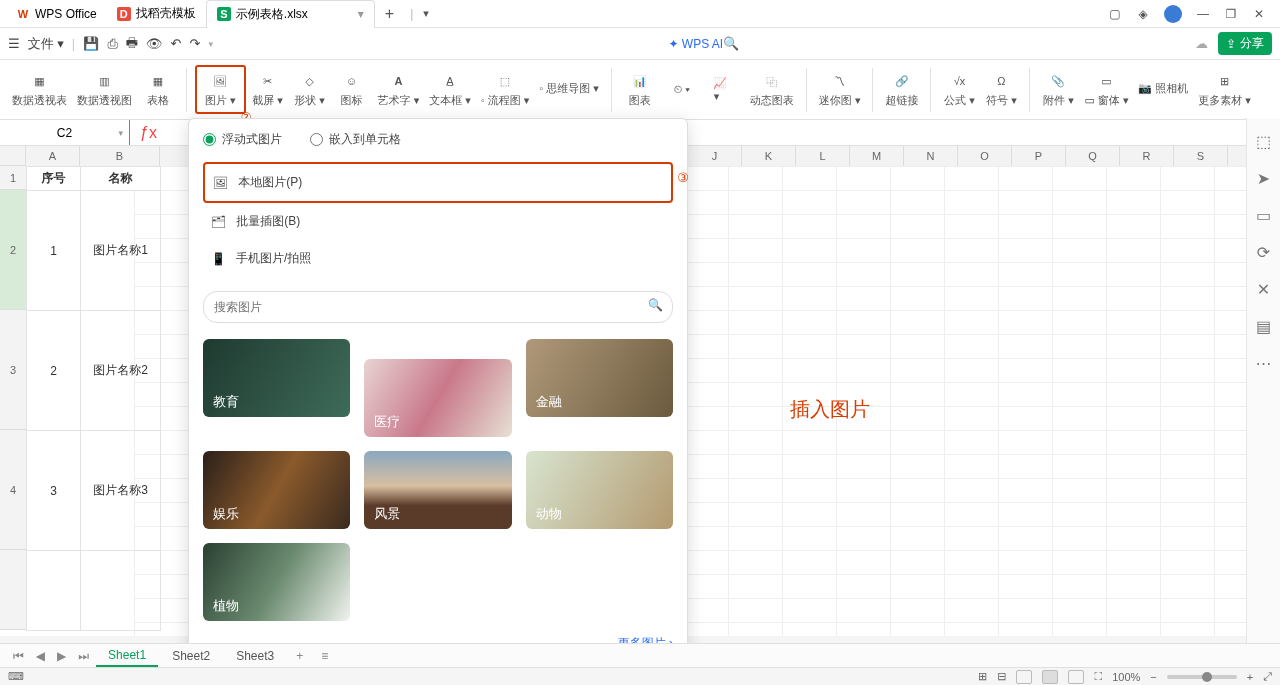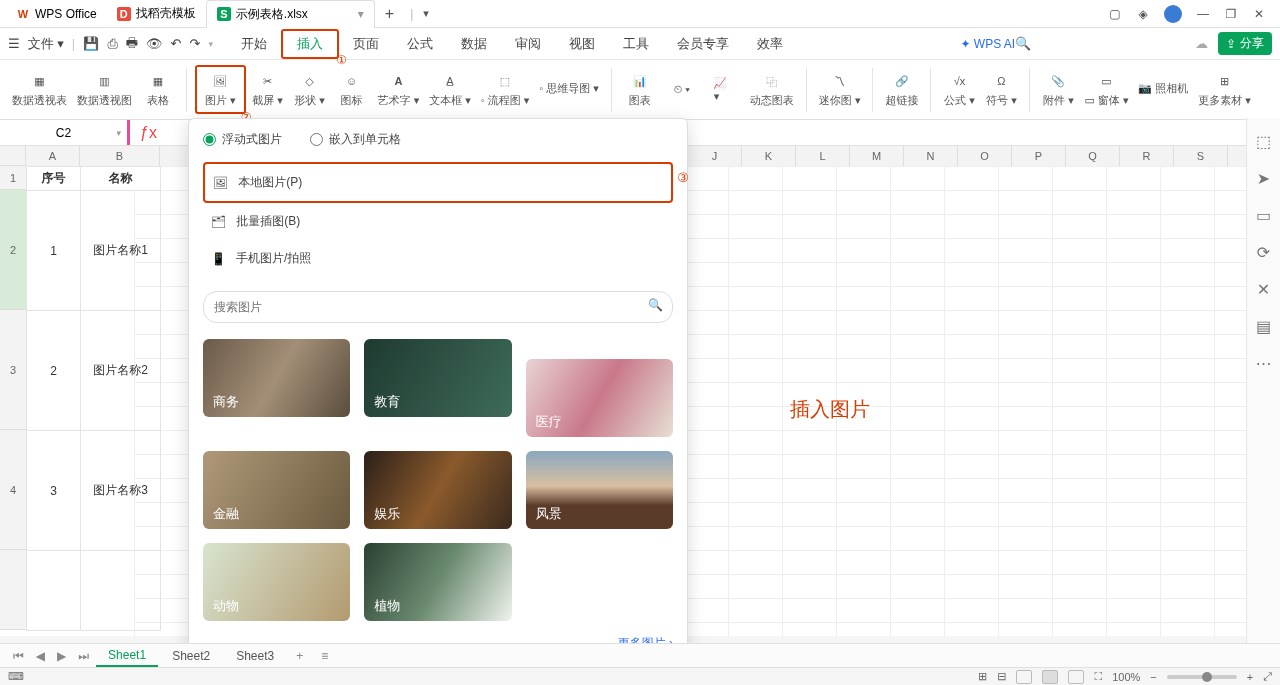--- a/index.html
+++ b/index.html
@@ -30,21 +30,21 @@
 .ribbon { height:60px; background:#fff; display:flex; align-items:center; padding:4px 8px; font-size:11px; color:#555; border-bottom:1px solid #e0e0e0; gap:2px;}
 .rb-sep { width:1px; height:44px; background:#e3e3e3; margin:0 6px;}
 .rb-item { display:flex; flex-direction:column; align-items:center; justify-content:center; min-width:40px; padding:2px 4px; gap:2px; cursor:pointer;}
 .rb-item .ricon { width:20px; height:20px; display:flex; align-items:center; justify-content:center;}
 .rb-item.broad { min-width:56px;}
 .rb-item.marked { border:2px solid #d83b01; border-radius:3px; padding:4px 8px; position:relative;}
 .rb-item.marked::after{ content:attr(data-badge); position:absolute; right:-8px; bottom:-12px; color:#d83b01; font-size:12px;}
 
 
 .fbar { height:26px; background:#fff; display:flex; align-items:center; border-bottom:1px solid #e0e0e0;}
-.namebox { width:130px; border-right:3px solid #ec4899; height:100%; display:flex; align-items:center; justify-content:center; font-size:12px; position:relative;}
+.namebox { width:130px; border-right:1px solid #ec4899; height:100%; display:flex; align-items:center; justify-content:center; font-size:12px; position:relative;}
 .namebox::after{ content:"▾"; position:absolute; right:6px; font-size:9px; color:#999;}
 .fbar .fx { padding:0 10px; color:#ef4444;}
 .fbar .finput { flex:1; border:none; height:100%; font-size:12px; padding:0 6px; outline:none;}
 
 
 .sheetwrap { position:relative; height:490px; background:#fff;}
 .colhead { position:absolute; top:0; left:26px; right:0; height:20px; display:flex; background:#f3f3f3; font-size:11px; color:#666;}
 .colhead div { width:54px; text-align:center; border-right:1px solid #ddd; line-height:20px;}
 .rowhead { position:absolute; top:20px; left:0; width:26px; background:#f3f3f3; font-size:11px; color:#666;}
 .rowhead div { height:24px; line-height:24px; text-align:center; border-bottom:1px solid #ddd;}
@@ -142,32 +142,20 @@
     <span>☰</span>
     <span><span>文件</span> ▾</span>
     <span style="color:#ccc">|</span>
     <span>💾</span>
     <span>⎙</span>
     <span>🖶</span>
     <span>👁</span>
     <span>↶</span>
     <span>↷</span>
     <span style="font-size:9px;color:#aaa">▾</span>
-  </div>
-  <div class="mb-tabs">
-    <div class="mb-tab">开始</div>
-    <div class="mb-tab sel" data-badge="①">插入</div>
-    <div class="mb-tab">页面</div>
-    <div class="mb-tab">公式</div>
-    <div class="mb-tab">数据</div>
-    <div class="mb-tab">审阅</div>
-    <div class="mb-tab">视图</div>
-    <div class="mb-tab">工具</div>
-    <div class="mb-tab">会员专享</div>
-    <div class="mb-tab">效率</div>
   </div>
   <div class="mb-right">
     <span class="ai-tag">✦ <span>WPS AI</span></span>
     <span>🔍</span>
     <span style="flex:1"></span>
   </div>
   <div style="margin-left:auto;display:flex;align-items:center;gap:10px">
     <span style="color:#aaa">☁</span>
     <span class="share-btn">⇪ <span>分享</span></span>
   </div>
@@ -354,23 +342,20 @@
   </div>
   <div class="opt">
     <span>📱</span>
       <span>手机图片/拍照</span>
   </div>
   <div class="search">
     <input placeholder="搜索图片" style="">
     <span class="sico">🔍</span>
   </div>
   <div class="gallery">
-    <div class="thumb bg-bus">
-        <span>商务</span>
-      </div>
     <div class="thumb bg-edu">
         <span>教育</span>
       </div>
     <div class="thumb bg-med">
         <span>医疗</span>
       </div>
     <div class="thumb bg-fin">
         <span>金融</span>
       </div>
     <div class="thumb bg-ent">

